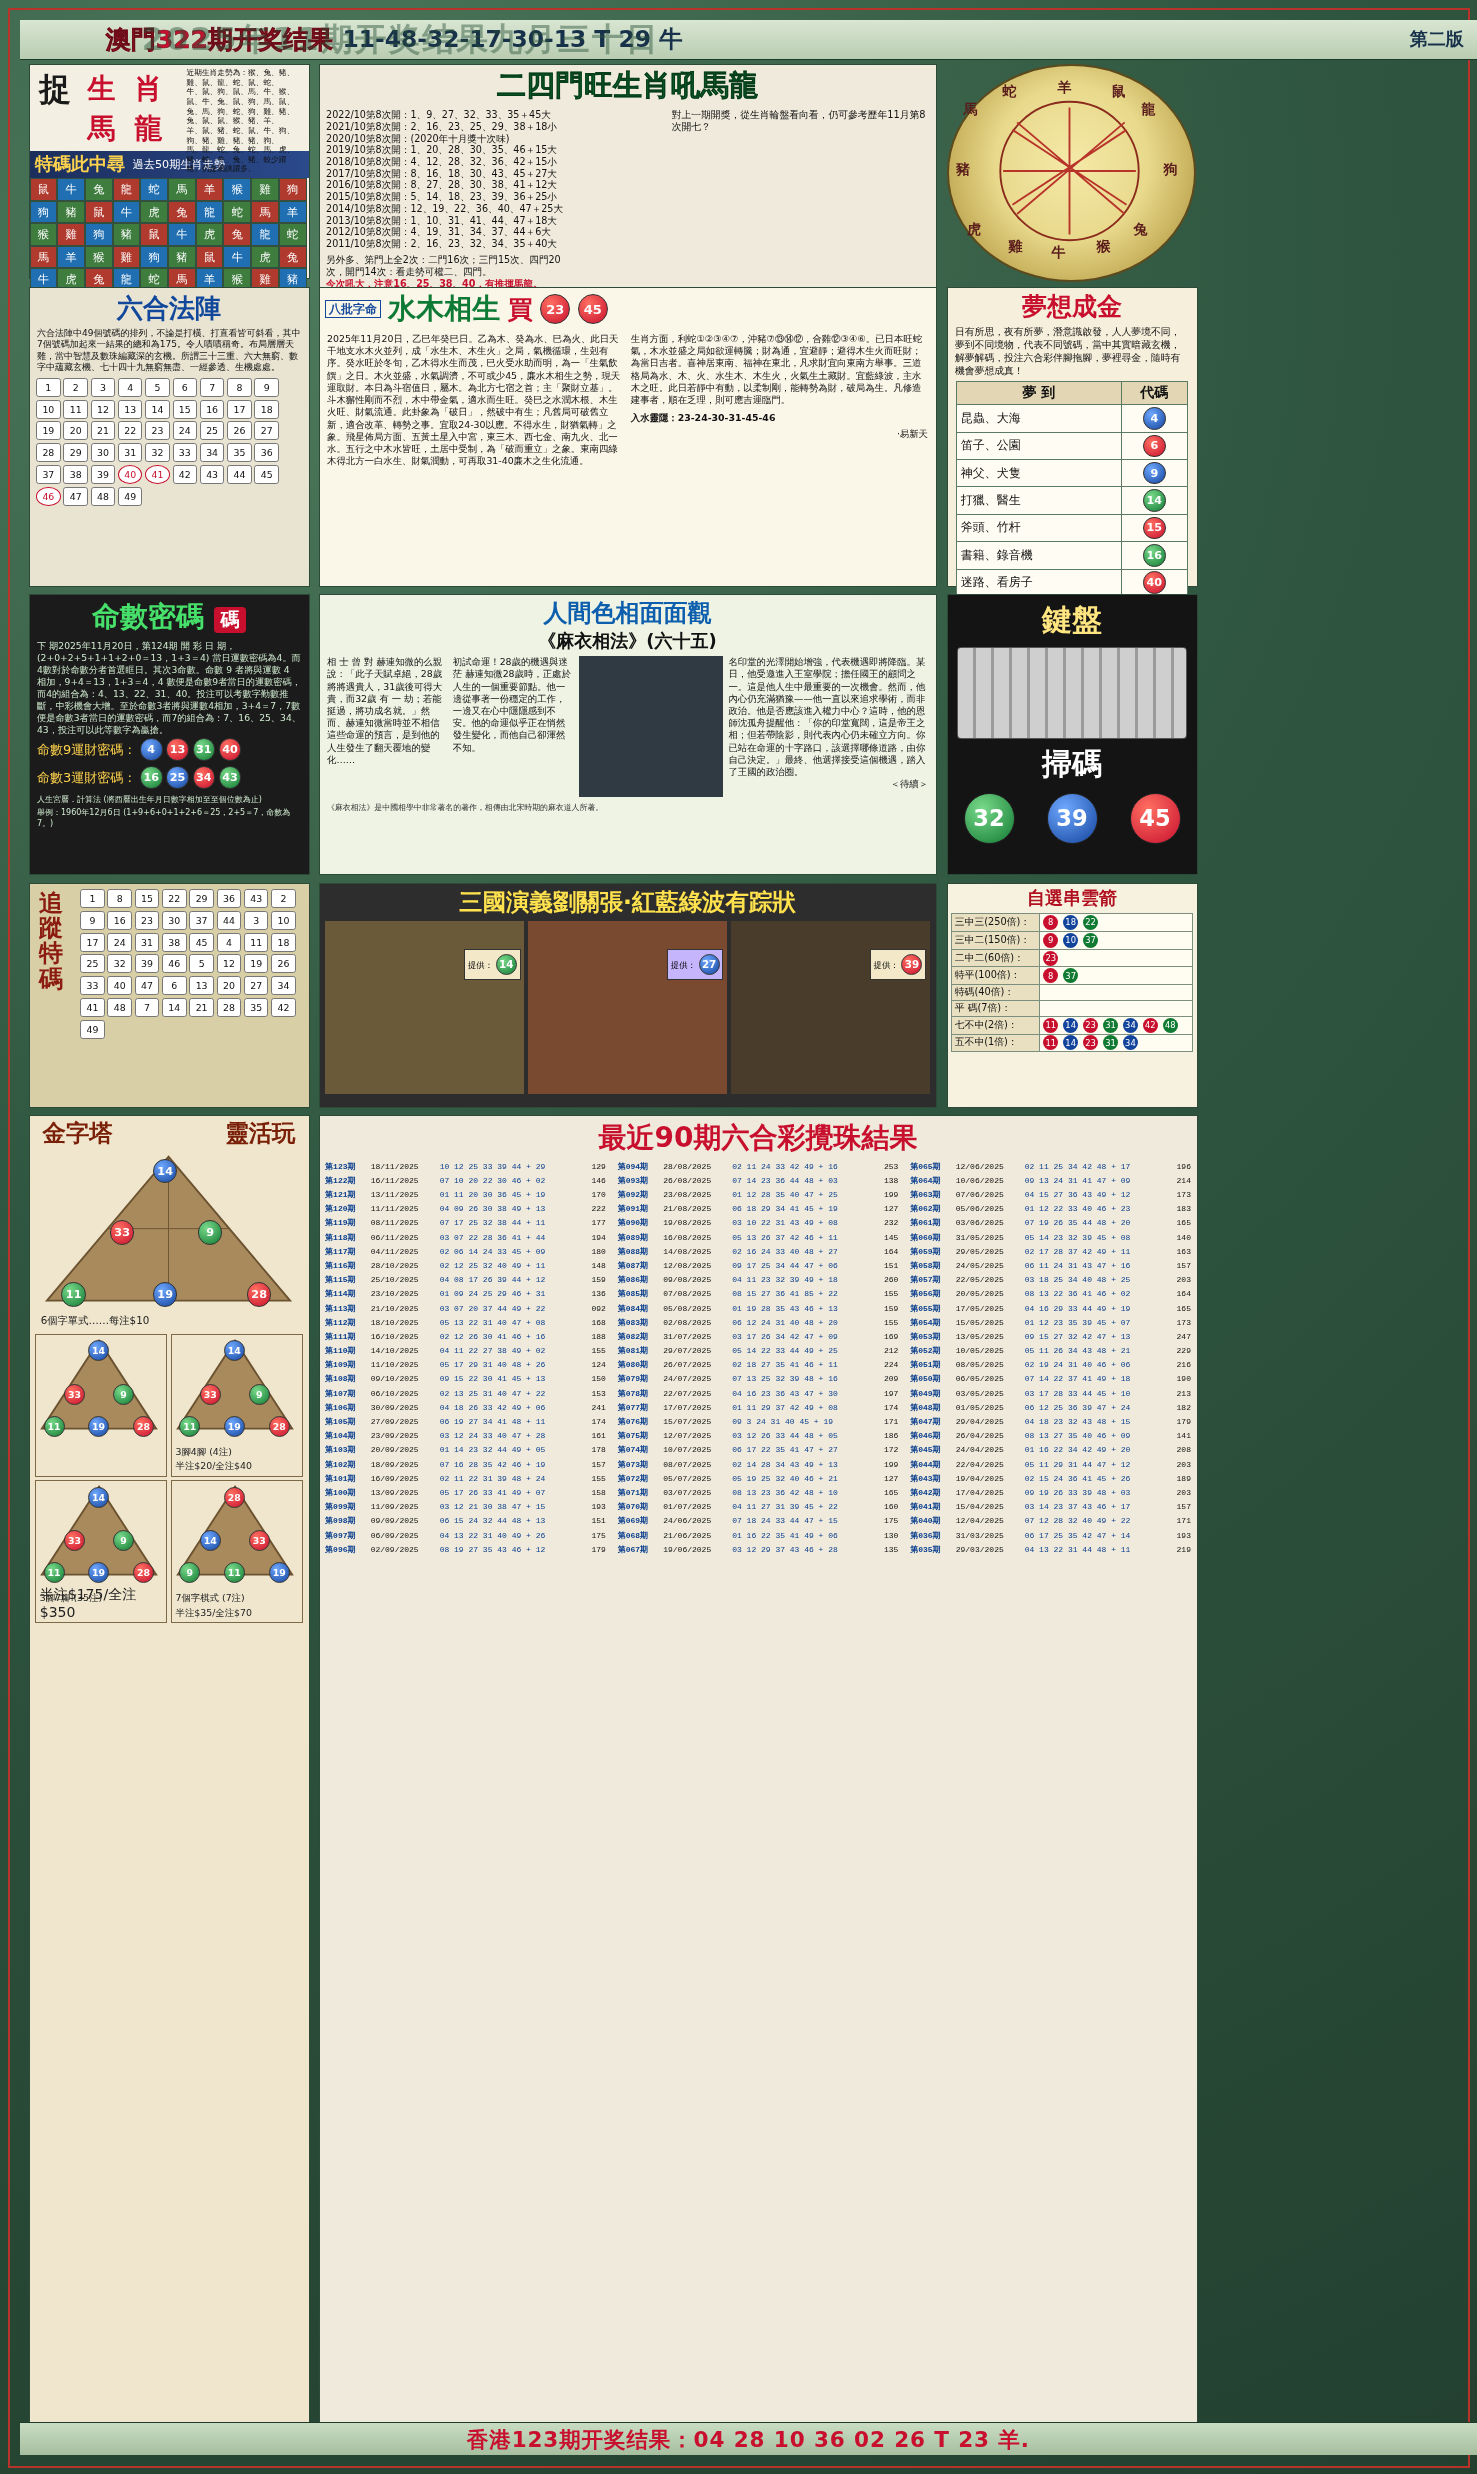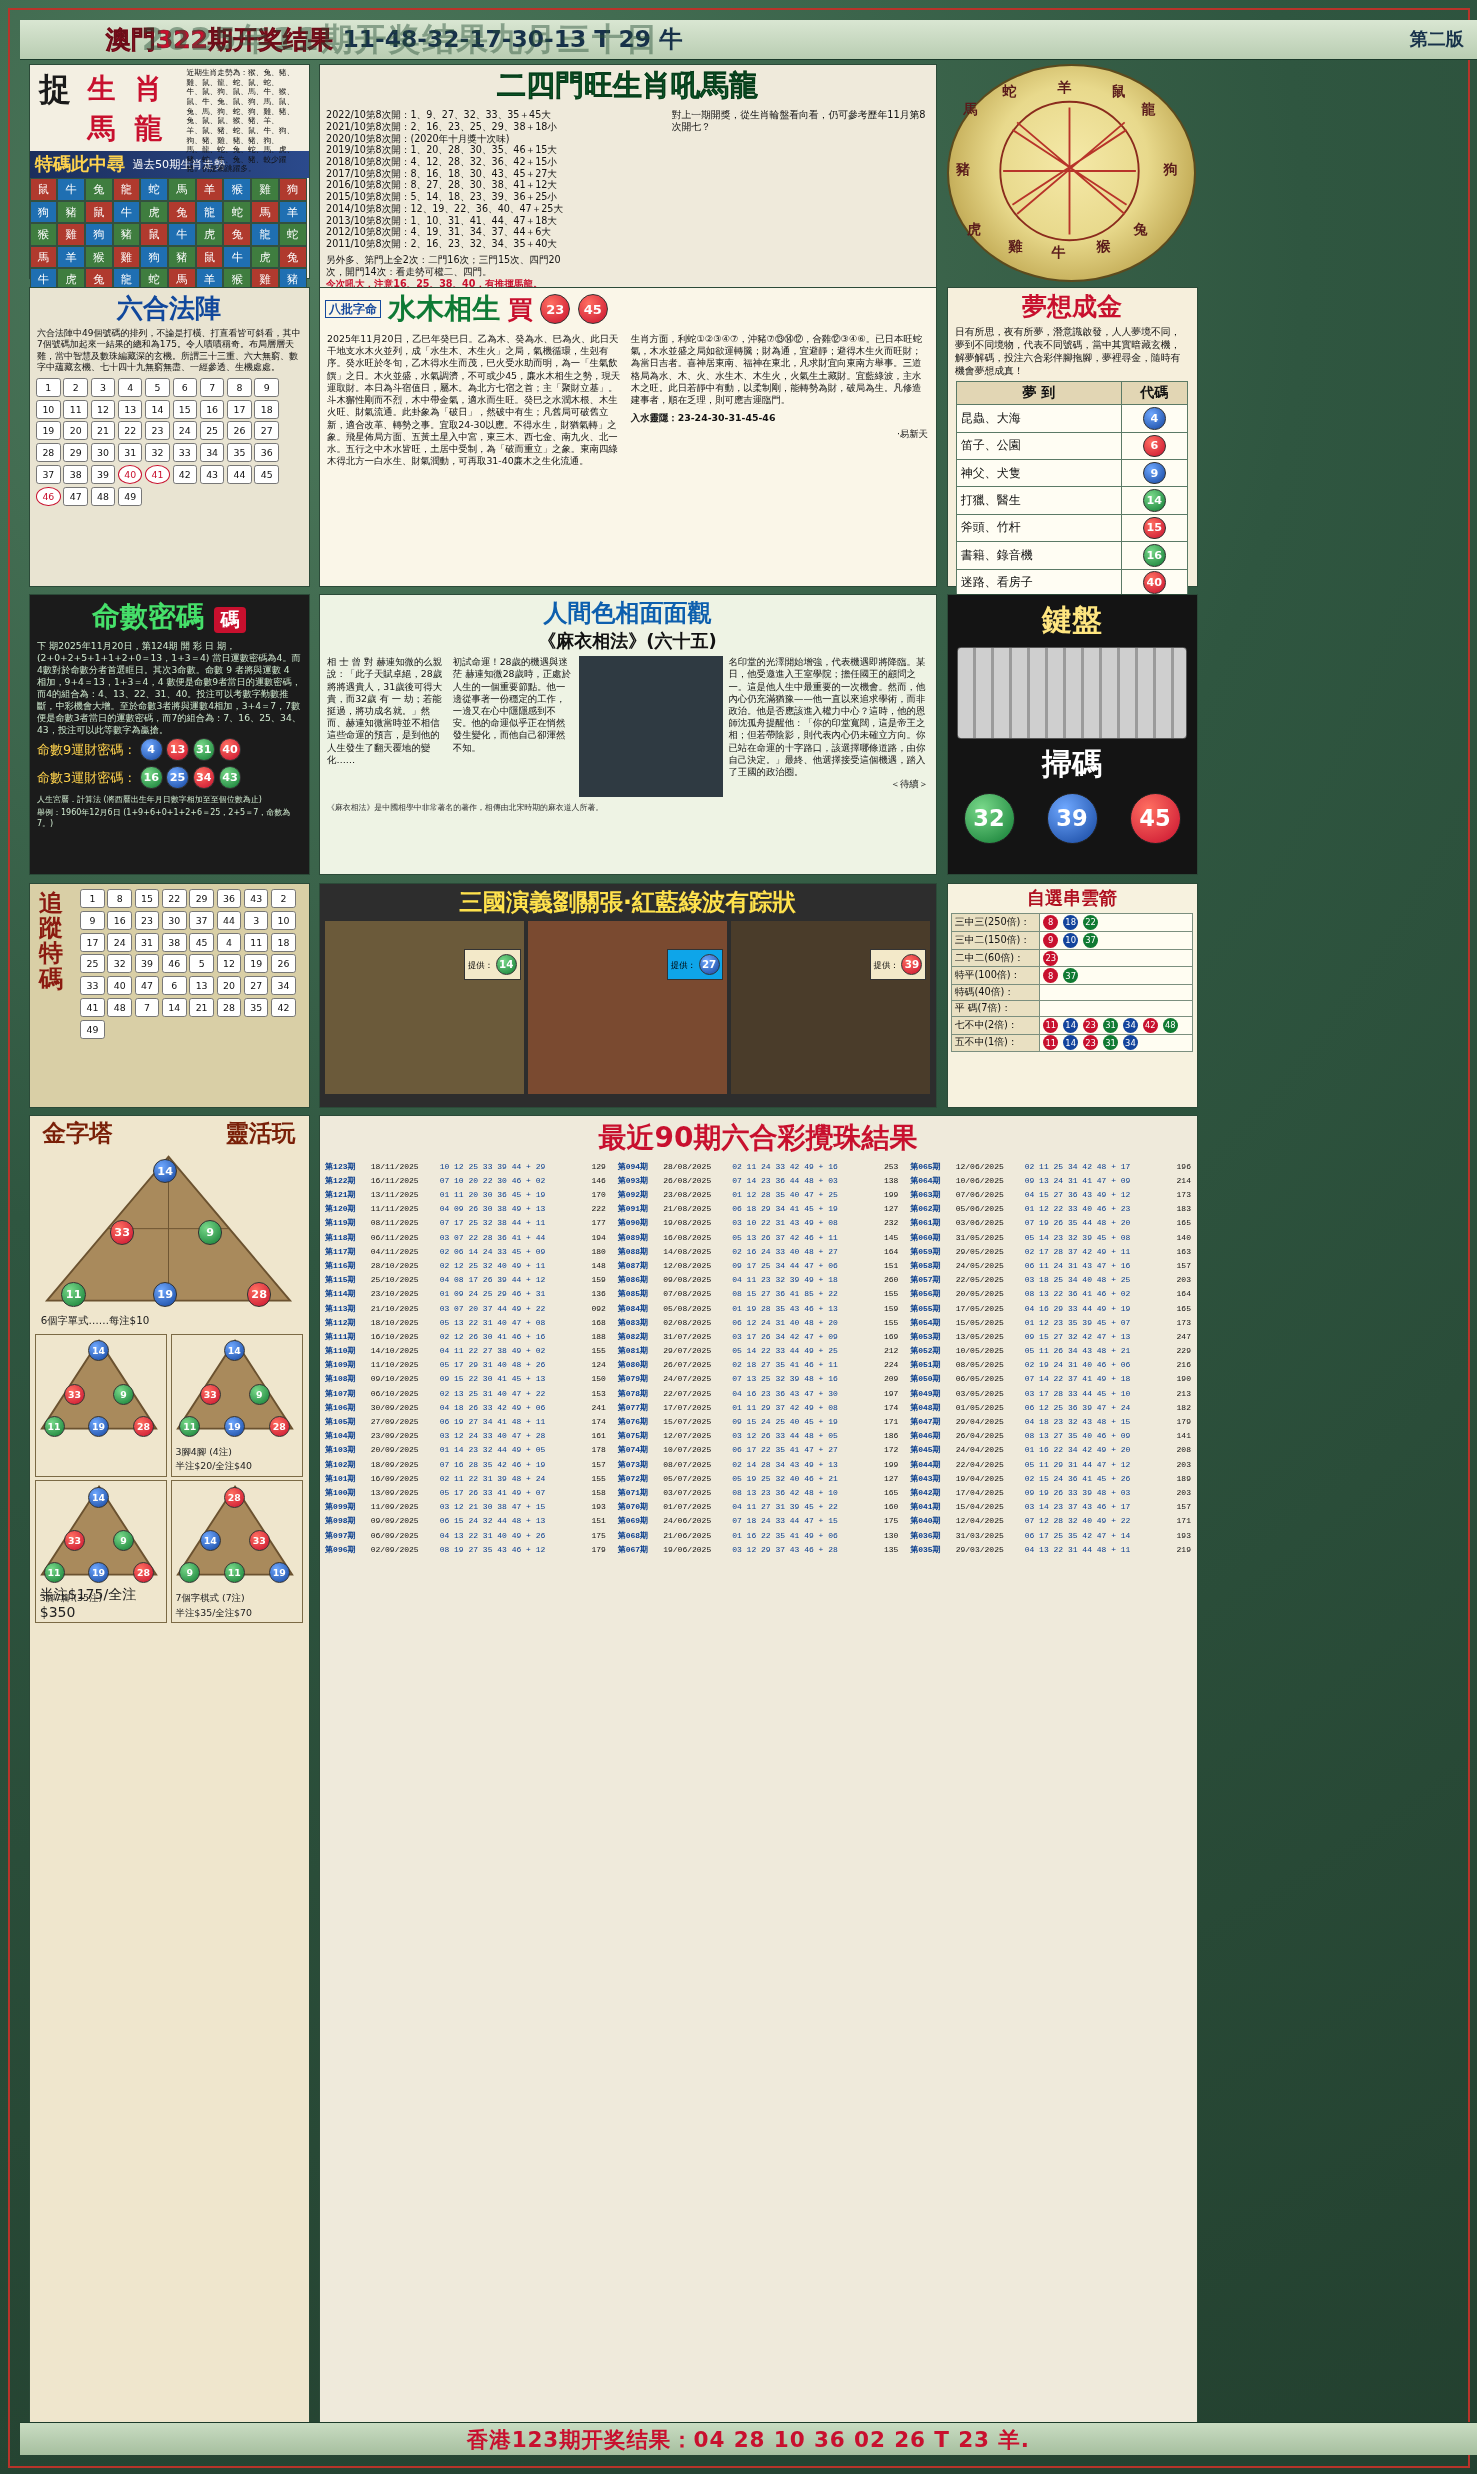--- a/index.html
+++ b/index.html
@@ -532,21 +532,21 @@
   <div class="panel" id="sg">
     <h3>三國演義劉關張·紅藍綠波有踪狀</h3>
     <div style="display:flex;gap:3.7px;padding:0 5.6px;height:173px;border-radius:12px;">
       <div style="flex:1;background:#6b5a3a;position:relative;">
         <div style="position:absolute;right:3.7px;top:28px;background:#f3e9c9;border:0.9px solid #333;font-size:8.4px;padding:1.9px 2.8px;text-align:center;">
           <span>提供：</span>
           <div class="ball green" style="width:19px;height:19px;font-size:10.3px;margin:1.9px auto;">14</div>
         </div>
       </div>
       <div style="flex:1;background:#7a4a30;position:relative;">
-        <div style="position:absolute;right:3.7px;top:28px;background:#0ea5e9;border:0.9px solid #333;font-size:8.4px;padding:1.9px 2.8px;text-align:right;">
+        <div style="position:absolute;right:3.7px;top:28px;background:#c4b5fd;border:0.9px solid #333;font-size:8.4px;padding:1.9px 2.8px;text-align:right;">
           <span>提供：</span>
           <div class="ball blue" style="width:19px;height:19px;font-size:10.3px;margin:1.9px auto;">27</div>
         </div>
       </div>
       <div style="flex:1;background:#4a3c2a;position:relative;">
         <div style="position:absolute;right:3.7px;top:28px;background:#f3e9c9;border:0.9px solid #333;font-size:8.4px;padding:1.9px 2.8px;text-align:center;">
           <span>提供：</span>
           <div class="ball red" style="width:19px;height:19px;font-size:10.3px;margin:1.9px auto;">39</div>
         </div>
       </div>
@@ -980,21 +980,21 @@
               </tr>
         <tr>
                 <td class="iss">第077期</td>
                 <td class="dt">17/07/2025</td>
                 <td class="nums">01 11 29 37 42 49 + 08</td>
                 <td class="tot">174</td>
               </tr>
         <tr>
                 <td class="iss">第076期</td>
                 <td class="dt">15/07/2025</td>
-                <td class="nums">09 15 24 25 40 45 + 19</td>
+                <td class="nums">09 3 24 31 40 45 + 19</td>
                 <td class="tot">171</td>
               </tr>
         <tr>
                 <td class="iss">第075期</td>
                 <td class="dt">12/07/2025</td>
                 <td class="nums">03 12 26 33 44 48 + 05</td>
                 <td class="tot">186</td>
               </tr>
         <tr>
                 <td class="iss">第074期</td>

